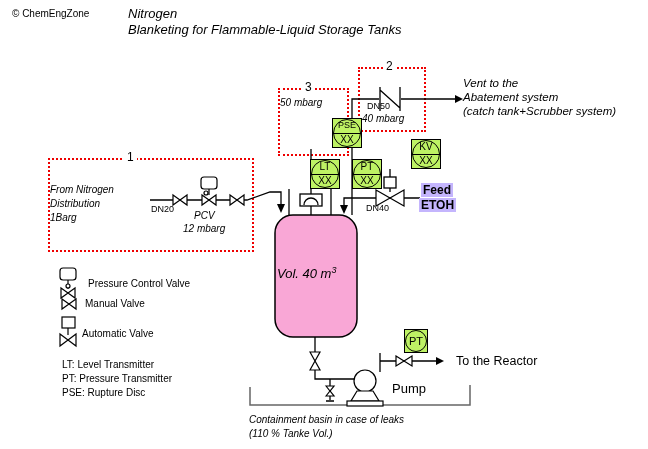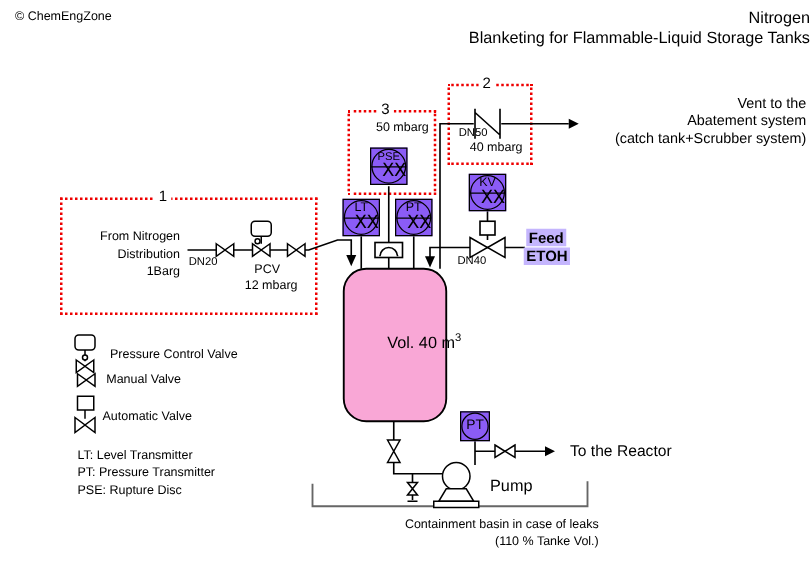--- a/index.html
+++ b/index.html
@@ -1,27 +1,27 @@
 <!DOCTYPE html>
 <html><head>
 <meta charset="utf-8">
 <style>
   html,body{margin:0;padding:0;background:#fff;}
   .stage{position:relative;width:648px;height:449px;background:#fff;
          font-family:"Liberation Sans",sans-serif;color:#000;overflow:hidden;}
   svg.layer{position:absolute;left:0;top:0;z-index:2;}
   .txt{position:absolute;z-index:3;white-space:nowrap;}
-  .center{text-align:right;}
+  .center{text-align:left;font-style:italic;}
   .dotted-box{position:absolute;border:2px dotted #ee0000;z-index:1;}
   .box-label{position:absolute;z-index:3;background:#fff;padding:0 3px;font-size:12px;}
-  .instr{position:absolute;z-index:3;border:1.4px solid #000;background:#8b5cf6;box-sizing:border-box;}
+  .instr{position:absolute;z-index:3;border:1.4px solid #000;background:#bef264;box-sizing:border-box;margin-left:36px;}
   .instr-circle{position:absolute;left:0;top:0;right:0;bottom:0;border:1.3px solid #000;border-radius:50%;}
   .instr-mid{position:absolute;left:0;right:0;top:50%;height:0;border-top:1.3px solid #000;}
   .instr-tag{position:absolute;top:2px;left:0;width:100%;text-align:center;font-size:10px;line-height:1;}
-  .instr-id{position:absolute;bottom:2px;left:0;width:100%;text-align:right;font-size:16px;line-height:1;font-family:Liberation Mono, monospace;}
+  .instr-id{position:absolute;bottom:2px;left:0;width:100%;text-align:center;font-size:10px;line-height:1;}
   .instr-one{position:absolute;top:50%;left:0;width:100%;transform:translateY(-50%);
              text-align:center;font-size:11px;line-height:1;}
   .redtag{position:absolute;z-index:3;background:#c4b5fd;color:#000;font-weight:bold;
           font-size:12px;line-height:14px;padding:0 2px;}
   .small{font-size:9px;padding-left:14px;}
   .body12{font-size:10px;line-height:14px;}
   .title{font-size:13px;line-height:16px;}
 </style>
 </head>
 <body>

